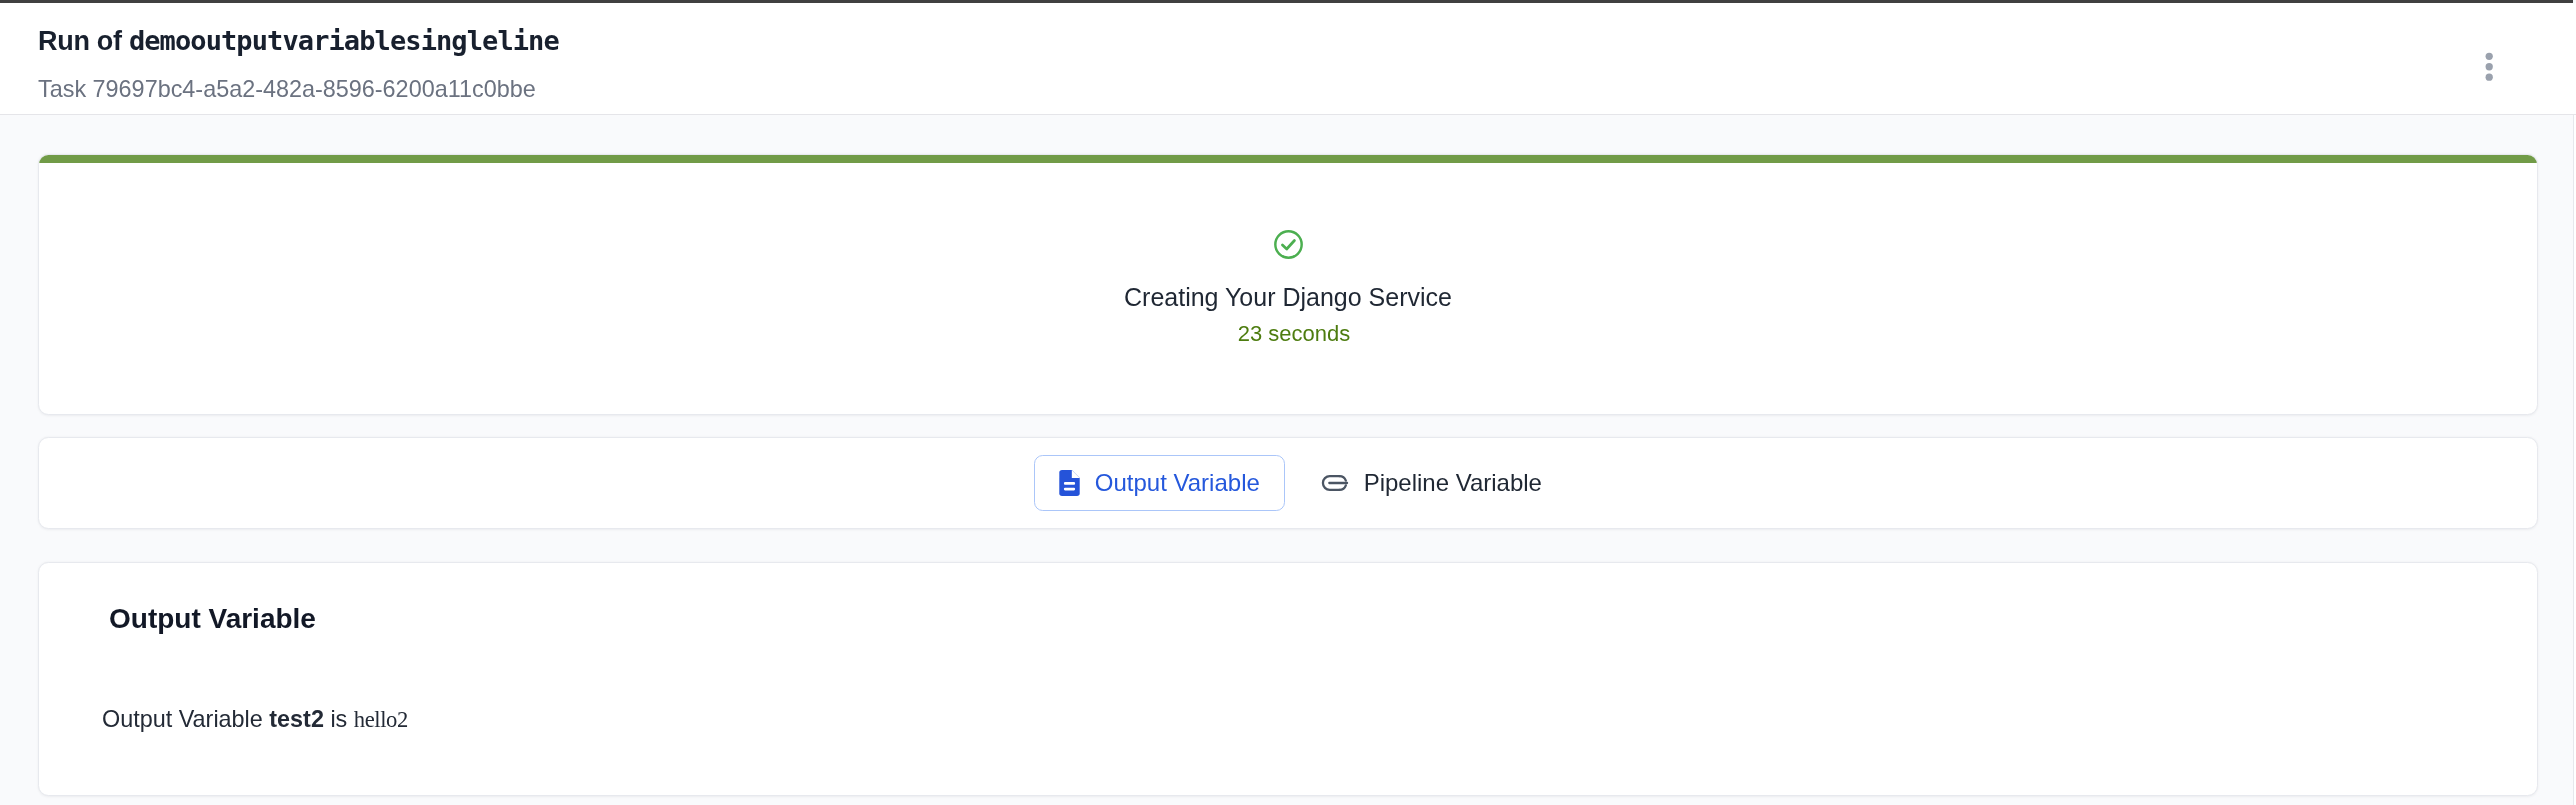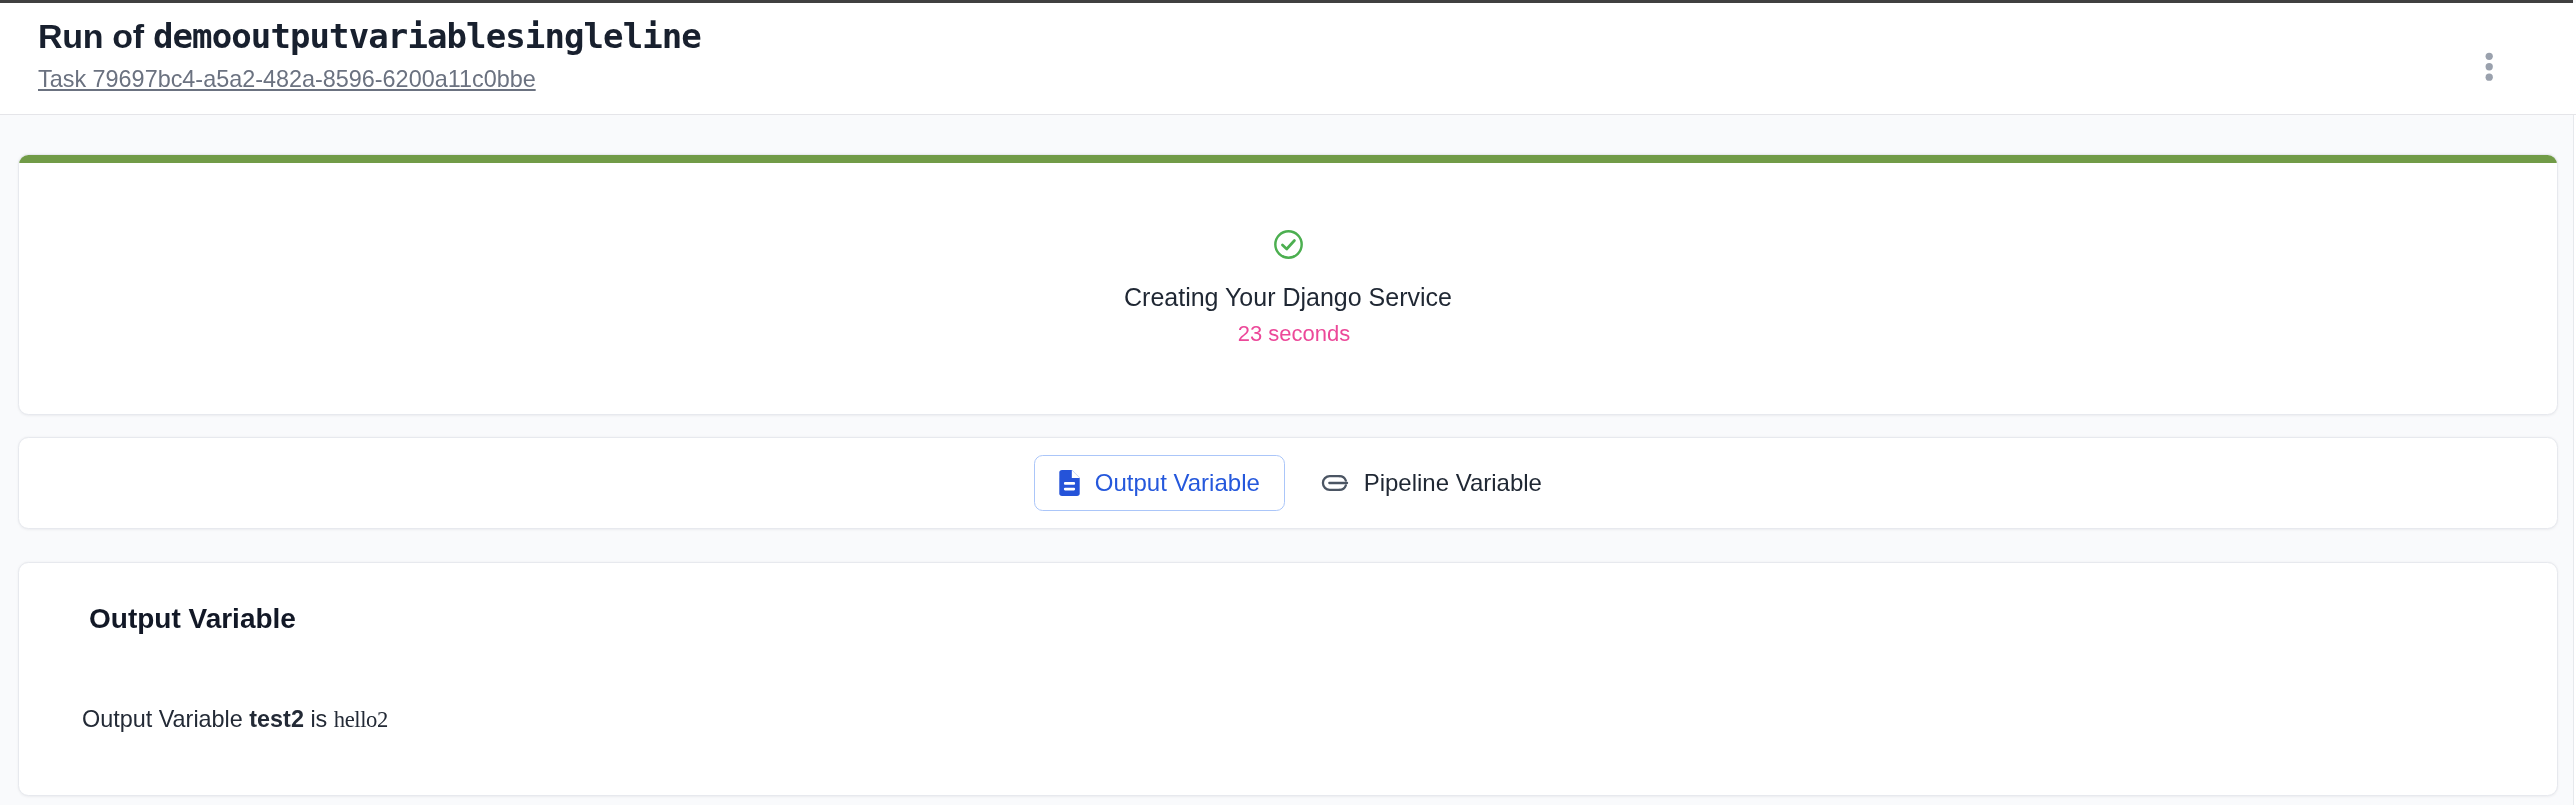--- a/index.html
+++ b/index.html
@@ -27,47 +27,46 @@
     margin-top: 2.6px;
     height: 112px;
     background: #ffffff;
     border-bottom: 1.7px solid #e5e5e9;
     display: flex;
     justify-content: space-between;
     align-items: flex-start;
     padding: 14.8px 38px 0 38px;
   }
   .page-title {
-    font-size: 34px;
+    font-size: 27px;
     font-weight: 700;
     color: #18202e;
     letter-spacing: -0.3px;
-    line-height: 38px;
+    line-height: 48px;
   }
   .page-title .mono {
     font-family: "DejaVu Sans Mono", monospace;
     font-weight: 700;
     letter-spacing: -0.9px;
   }
   .subtitle {
     margin-top: 10.4px;
     font-size: 23.4px;
     font-weight: 400;
     color: #6b7280;
-    text-decoration: underline;
   }
   .kebab-btn {
     background: none;
     border: none;
     cursor: pointer;
     padding: 8.7px;
     margin: 26px 35px 0 0;
     line-height: 0;
   }
-  main { padding: 0 18px; }
+  main { padding: 0 38px; }
   .card {
     background: #ffffff;
     border: 0.9px solid #e7e9ee;
     border-radius: 10.4px;
     box-shadow: 0 0.9px 2.6px rgba(16,24,40,0.06);
   }
   .status-card {
     margin-top: 39px;
     height: 261px;
     position: relative;
@@ -87,21 +86,21 @@
   .status-title {
     margin-top: 22.6px;
     font-size: 25px;
     font-weight: 500;
     color: #1f2733;
   }
   .status-duration {
     margin-top: 9.5px;
     font-size: 22px;
     font-weight: 400;
-    color: #ec4899;
+    color: #4d7c0f;
     margin-left: 12px;
   }
   .tabs-card {
     margin-top: 22px;
     height: 92px;
     display: flex;
     align-items: center;
     justify-content: center;
     gap: 36px;
   }

